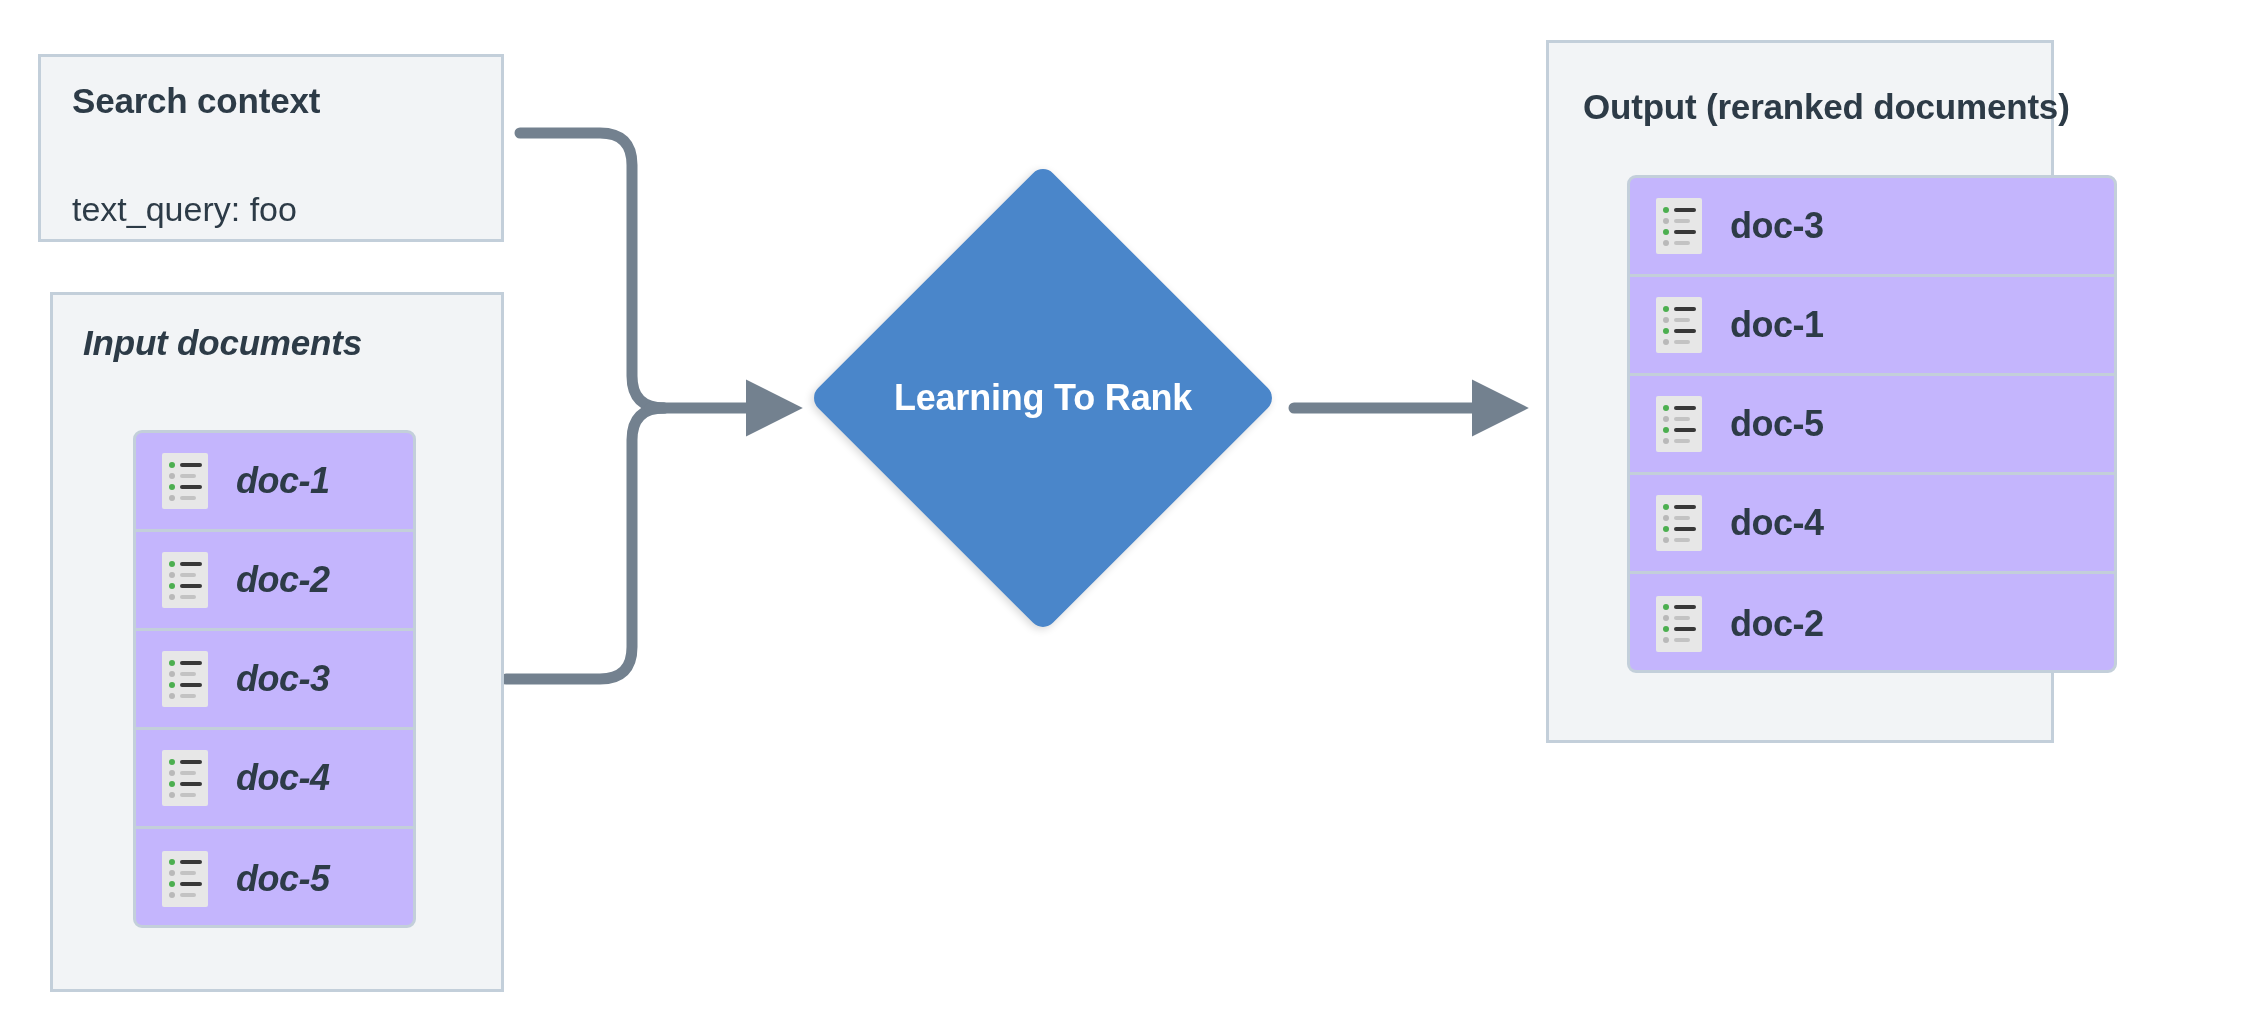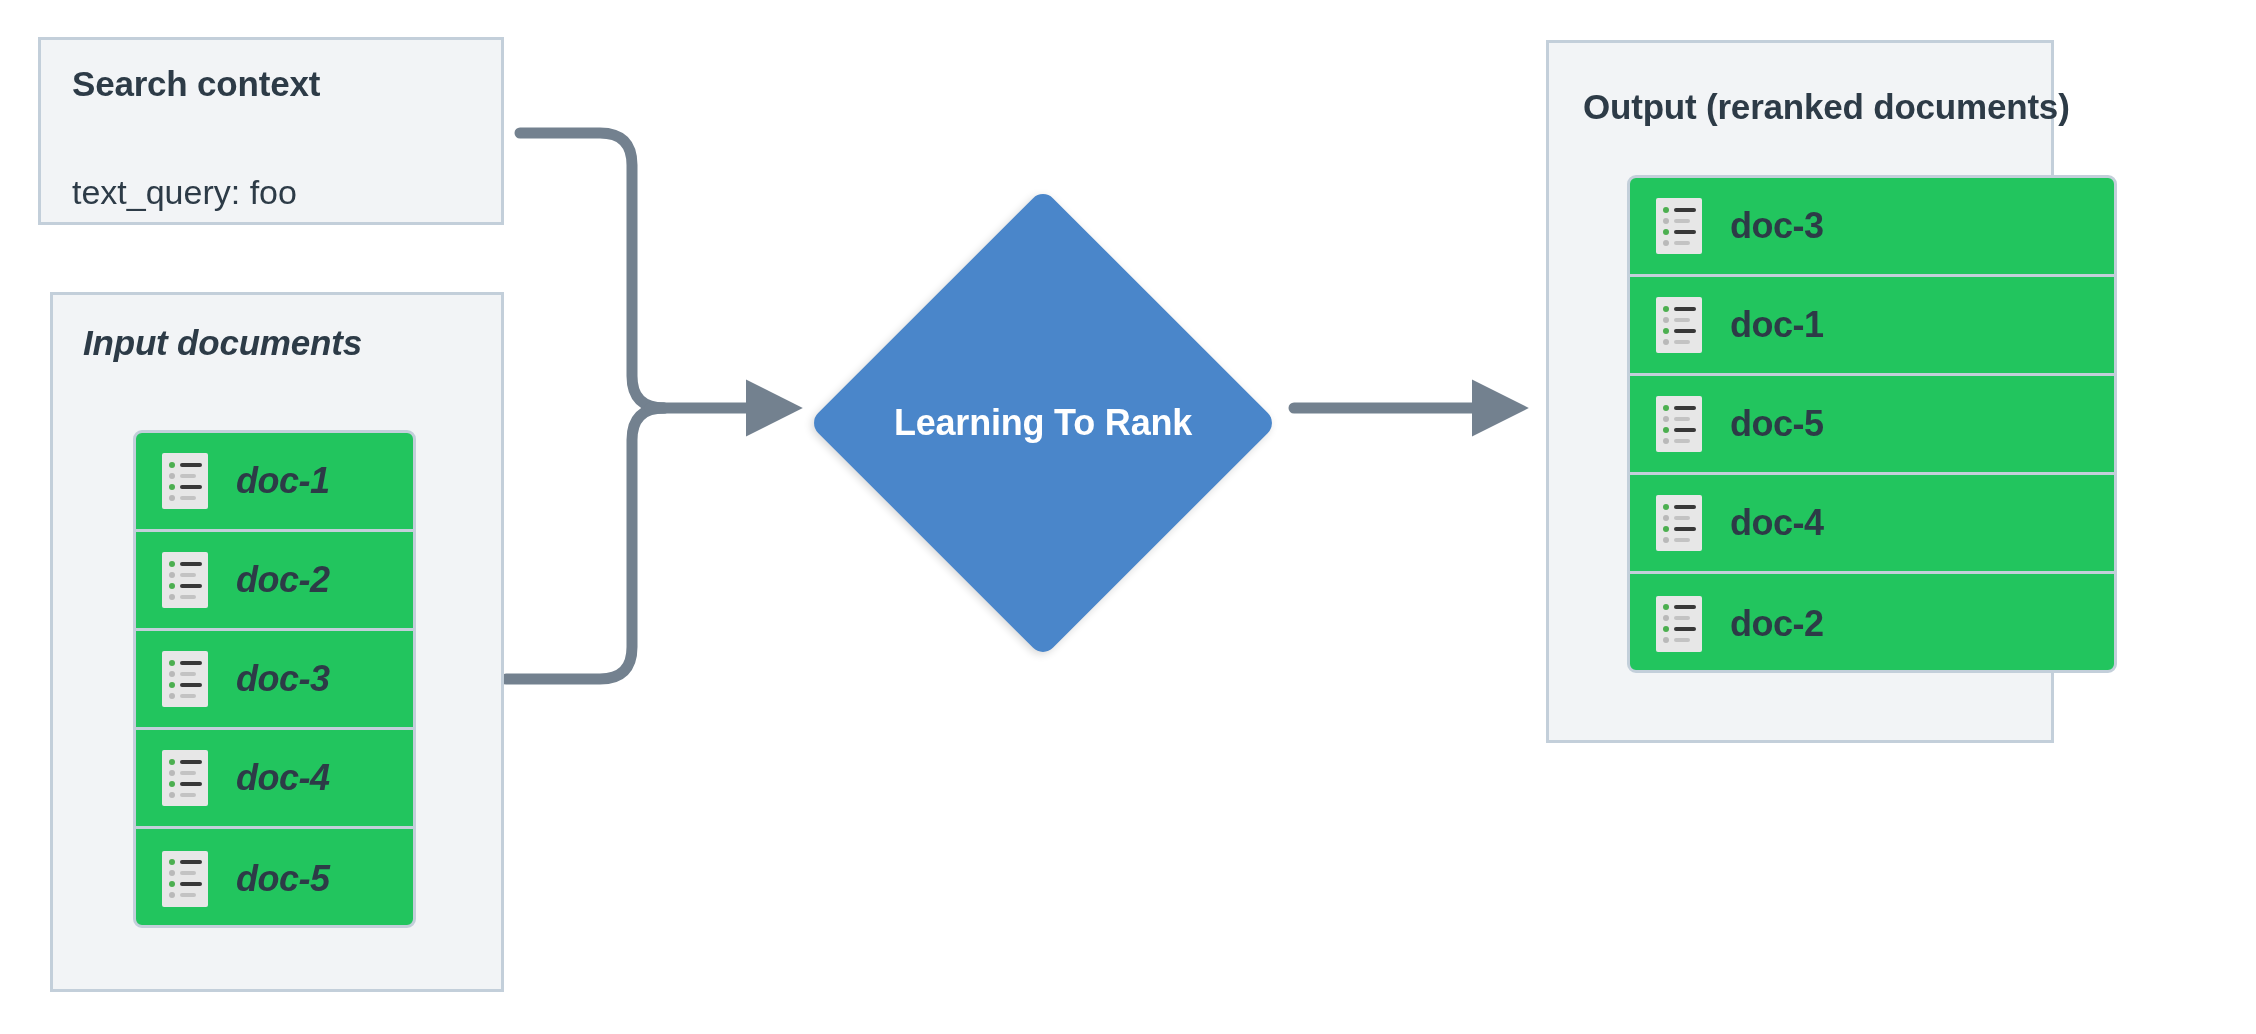--- a/index.html
+++ b/index.html
@@ -40,21 +40,21 @@
   .panel-sub {
     position: absolute;
     color: #2d3b47;
     font-weight: normal;
     white-space: nowrap;
   }
 
   
   #search-context {
     left: 38px;
-    top: 37px;
+    top: 54px;
     width: 466px;
     height: 188px;
   }
   #search-context .panel-title {
     left: 31px;
     top: 24px;
     font-size: 35px;
   }
   #search-context .panel-sub {
     left: 31px;
@@ -89,21 +89,21 @@
     top: 44px;
     font-size: 35px;
   }
 
   
   .doc-list {
     position: absolute;
     box-sizing: border-box;
     border: 3px solid #c3cfda;
     border-radius: 9px;
-    background: #22c55e;
+    background: #c4b5fd;
     overflow: hidden;
   }
   #input-doc-list {
     left: 80px;
     top: 135px;
     width: 283px;
     height: 498px;
   }
   #output-doc-list {
     left: 78px;
@@ -173,21 +173,21 @@
     left: 0; top: 0;
     width: 2256px;
     height: 1034px;
     pointer-events: none;
   }
 
   
   #ltr-node {
     position: absolute;
     left: 808px;
-    top: 188px;
+    top: 163px;
     width: 470px;
     height: 470px;
   }
   #ltr-node .diamond-shape {
     position: absolute;
     left: 50%;
     top: 50%;
     width: 332px;
     height: 332px;
     margin-left: -166px;

